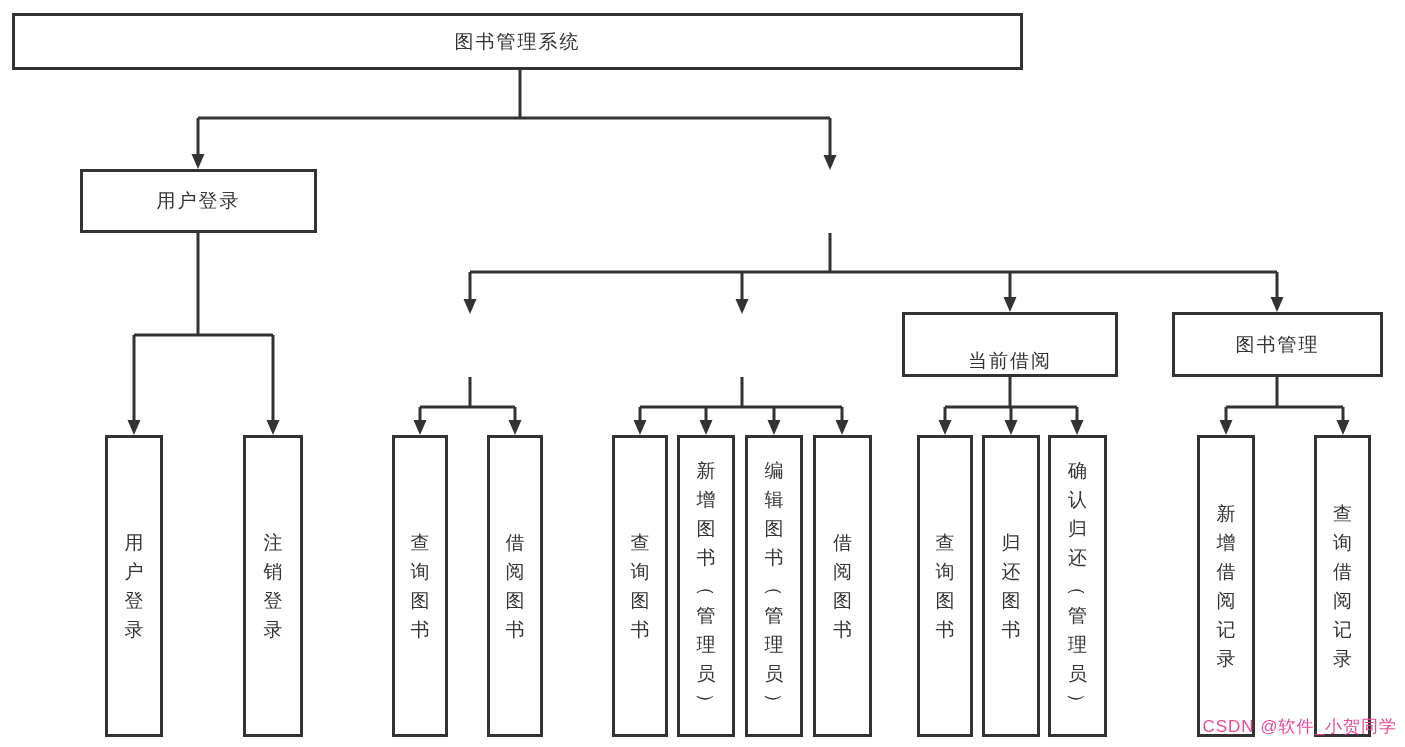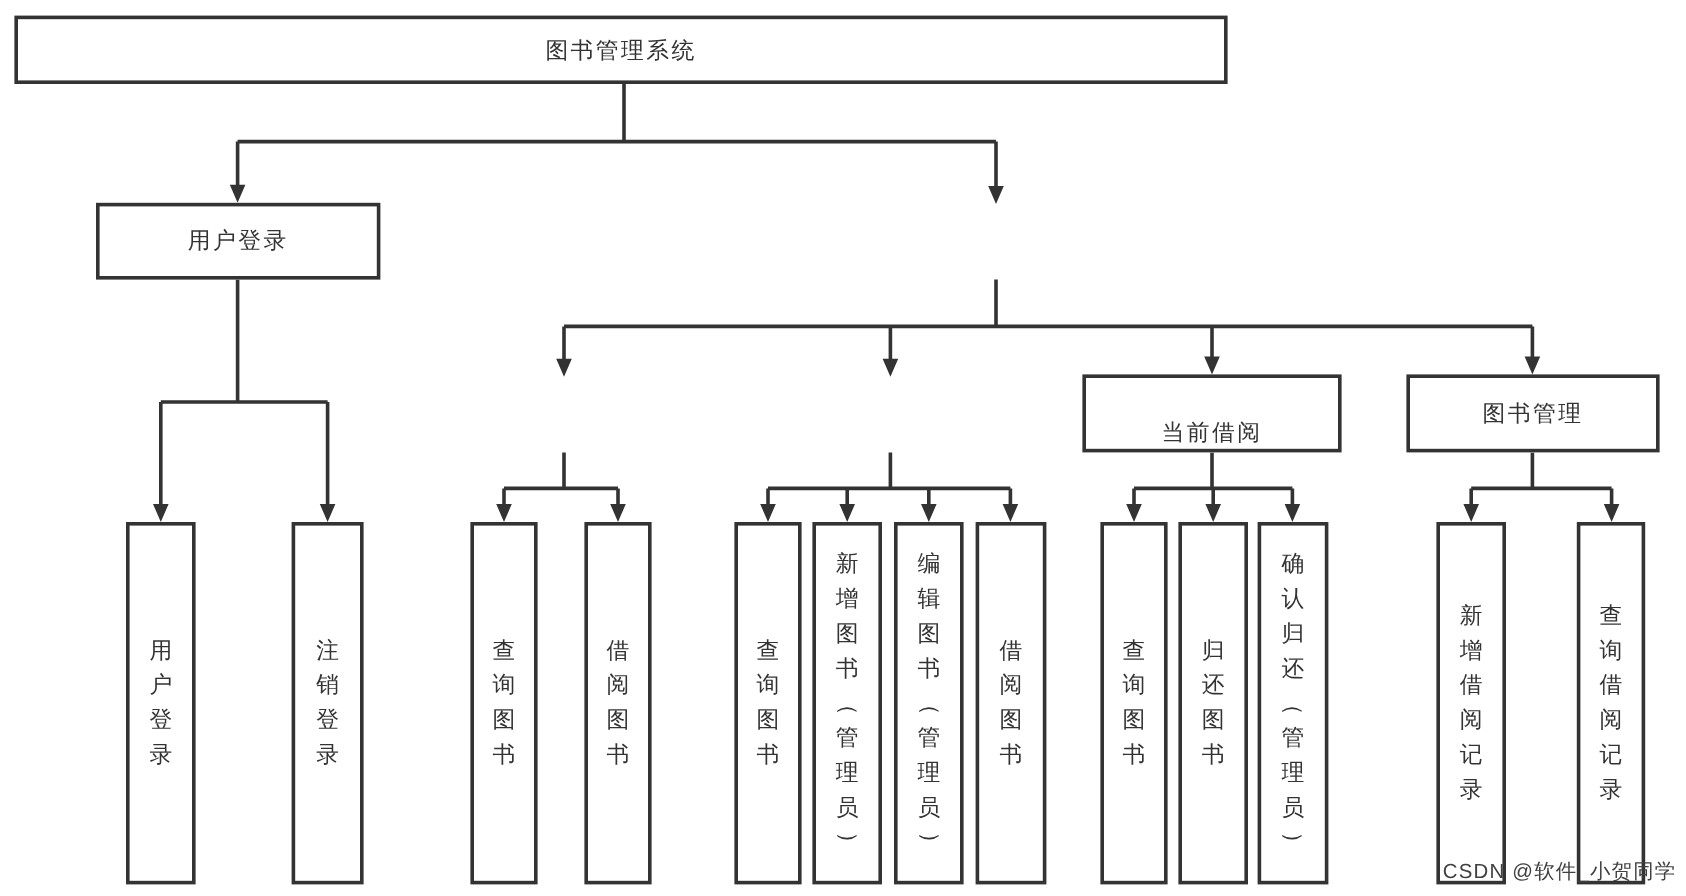--- a/index.html
+++ b/index.html
@@ -50,21 +50,21 @@
   }
   .vchar.paren {
     transform: rotate(90deg);
   }
   .watermark {
     position: absolute;
     right: 8px;
     bottom: 9px;
     font-size: 17px;
     letter-spacing: 1px;
-    color: #404040;
+    color: #ec4899;
     z-index: 5;
     white-space: nowrap;
     margin-left: 28px;
   }
 </style>
 </head>
 <body>
 
 <div class="canvas">
     <svg class="connectors" width="1405" height="747">

